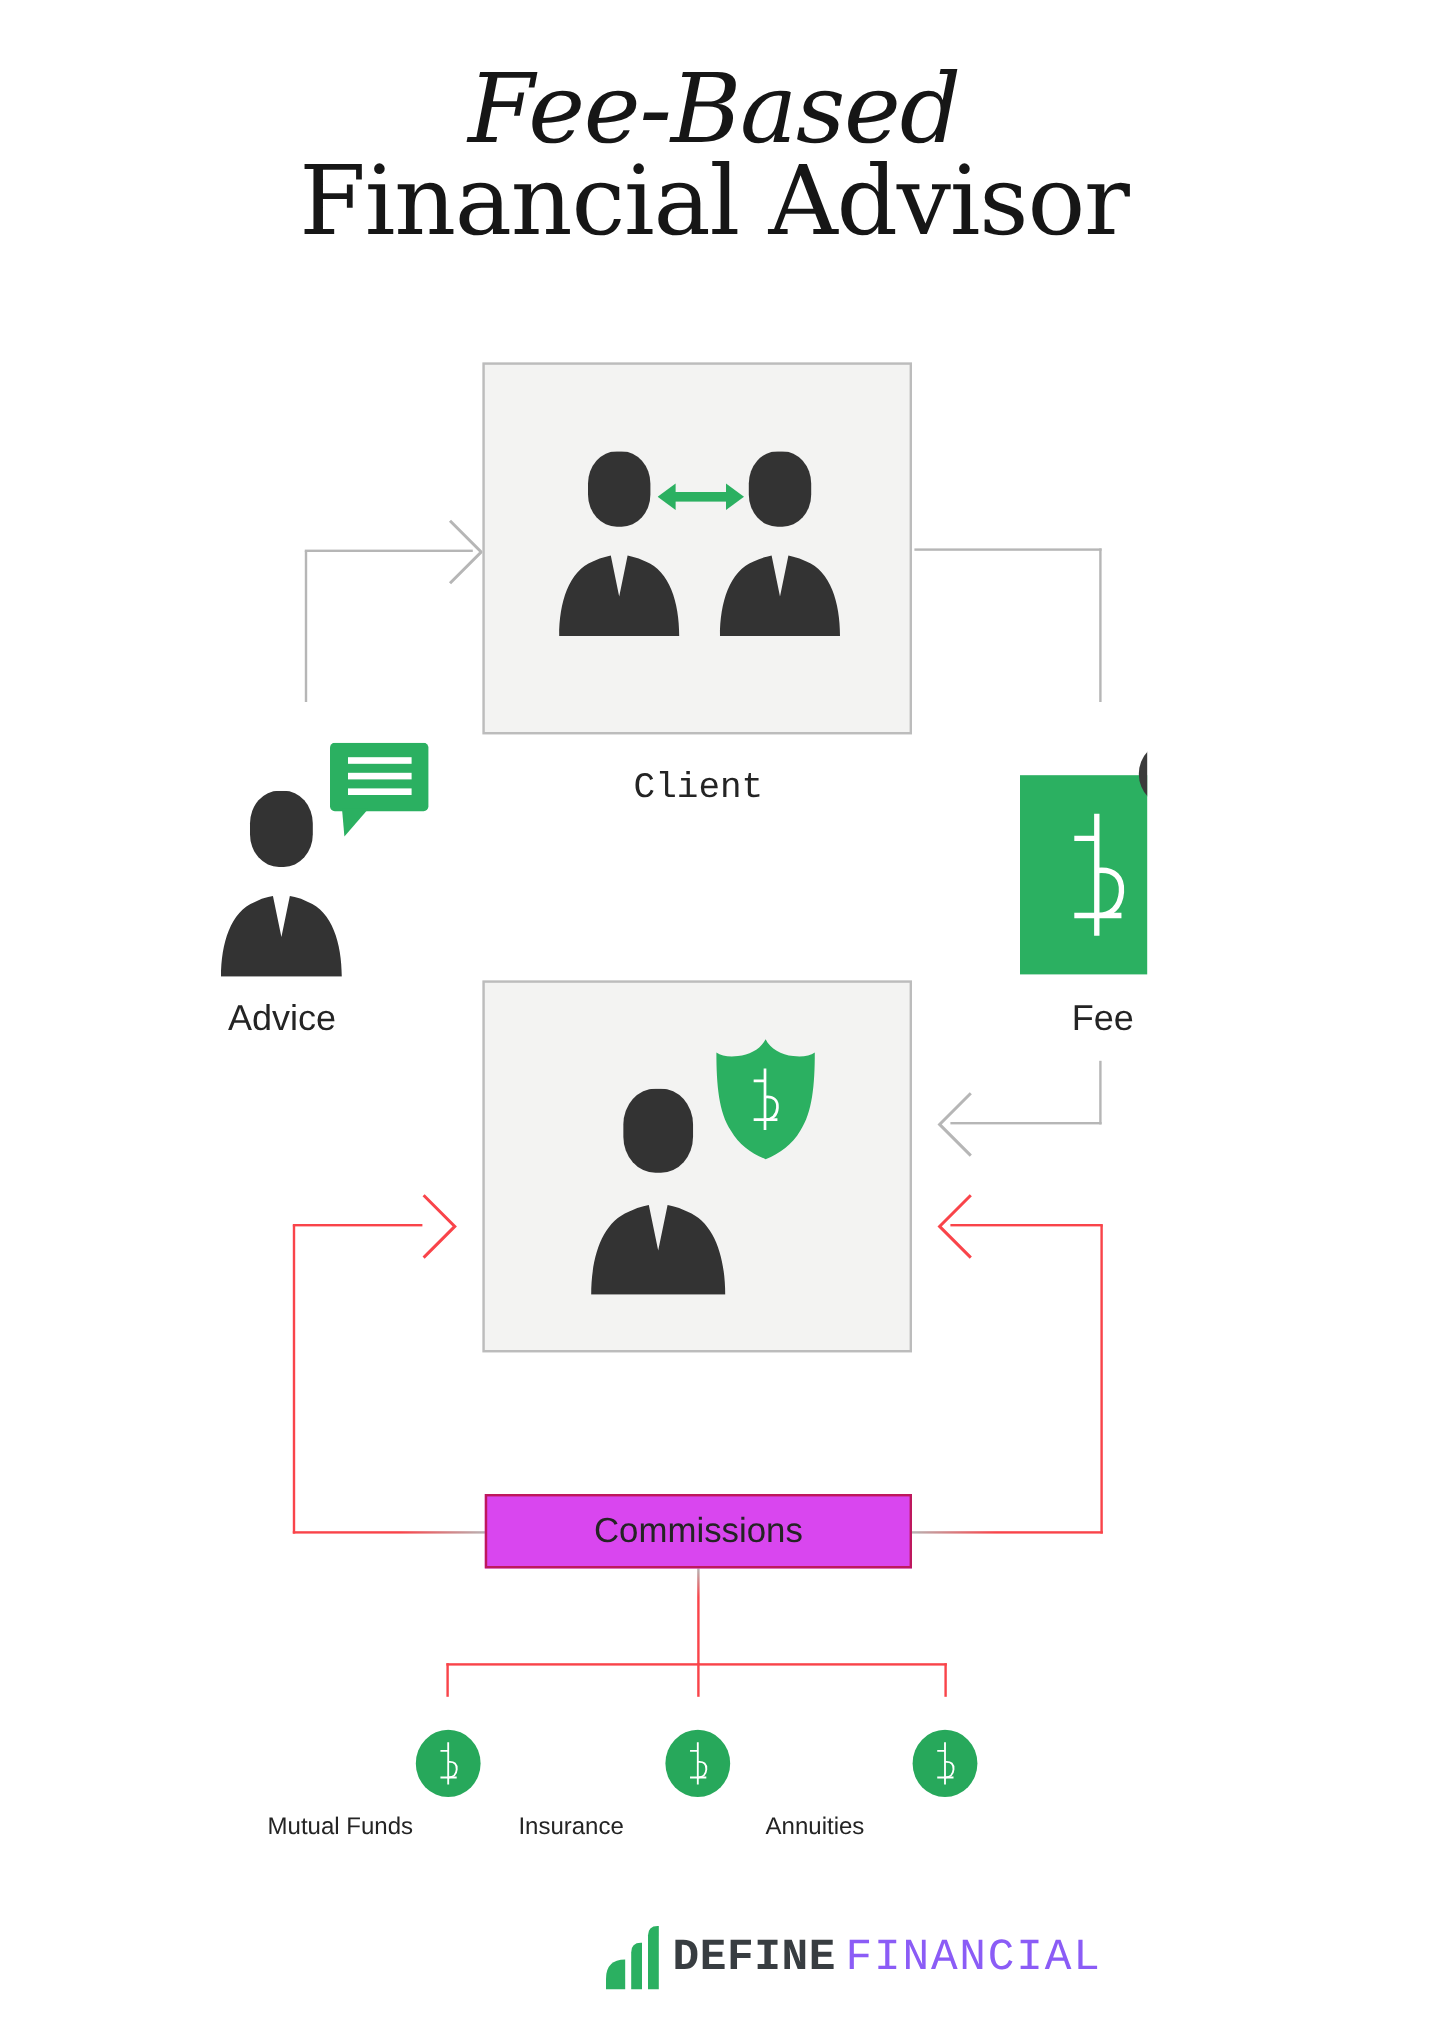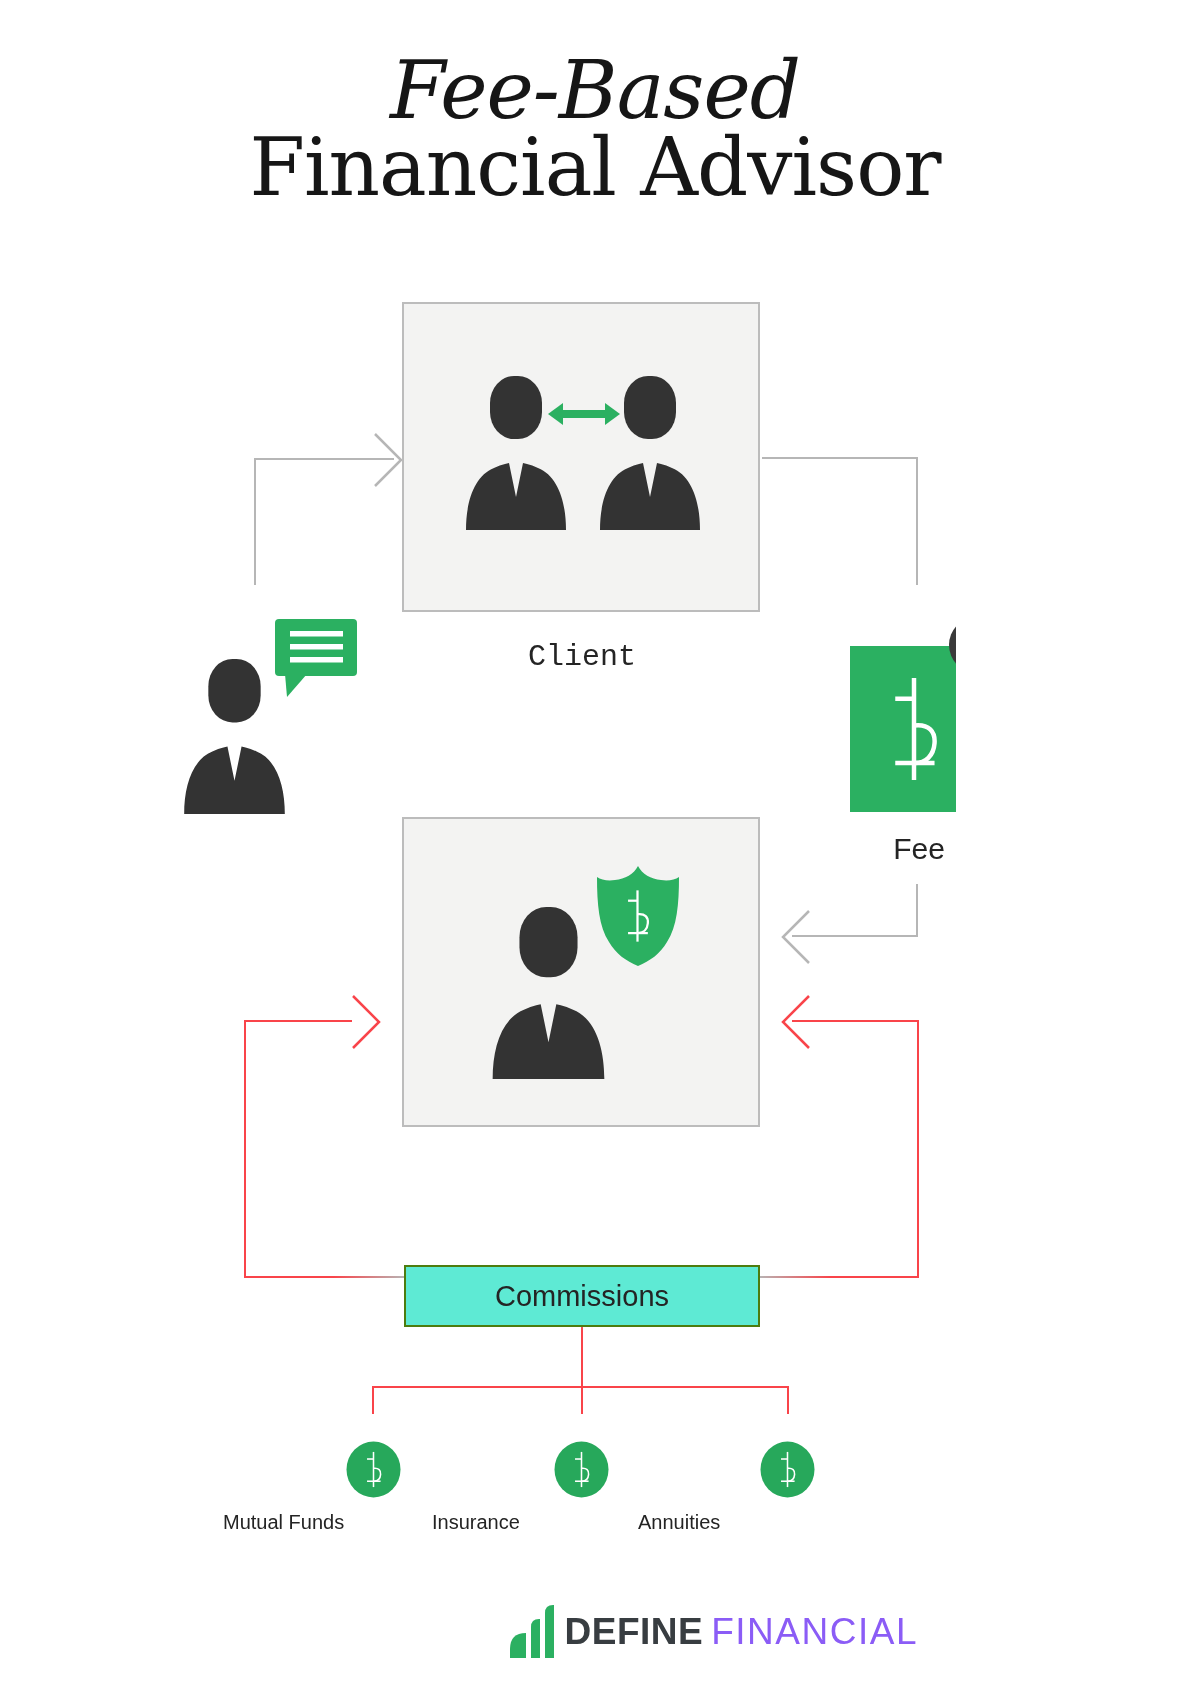--- a/index.html
+++ b/index.html
@@ -22,22 +22,22 @@
   
   .gline{background:#b6b6b6;}
   .rline{background:#f9444a;}
   .grad-l{background:linear-gradient(to right,#f9444a 0%,#f9444a 55%,#b6b6b6 100%);}
   .grad-r{background:linear-gradient(to right,#b6b6b6 0%,#f9444a 45%,#f9444a 100%);}
   .grad-v{background:linear-gradient(to bottom,#b6b6b6 0%,#f9444a 30%,#f9444a 100%);}
 
   .chev{display:block;}
 
   
-  .comm-box{background:#5eead4;border:2px solid #4d7c0f;box-sizing:border-box;
-            text-align:center;margin-top:20px;}
+  .comm-box{background:#d946ef;border:2px solid #be185d;box-sizing:border-box;
+            text-align:center;}
   .comm-box .lbl{line-height:58px;font-size:29px;}
 
   
   .prod-lbl{font-size:20px;color:#242424;text-align:left;white-space:nowrap;}
 
   
   .logo{display:flex;align-items:flex-end;gap:8px;}
   .logo .word1{font-size:37px;font-weight:bold;color:#383d41;letter-spacing:0.5px;line-height:52px;}
   .logo .word2{font-size:37px;font-weight:400;color:#8b5cf6;letter-spacing:1.5px;line-height:52px;}
 </style>
@@ -124,20 +124,21 @@
   <svg class="abs" style="left:177px;top:659px;" width="115" height="155" viewBox="0 0 110 154">
       <use href="#sym-person"></use>
     </svg>
   <svg class="abs" style="left:275px;top:619px;" width="84" height="80" viewBox="0 0 84 80">
     <rect x="0" y="0" width="82" height="57" rx="4" fill="#2bb061"></rect>
     <polygon points="10,55 32,55 12,78" fill="#2bb061"></polygon>
     <rect x="15" y="12" width="53" height="5.5" fill="#ffffff"></rect>
     <rect x="15" y="25" width="53" height="5.5" fill="#ffffff"></rect>
     <rect x="15" y="38" width="53" height="5.5" fill="#ffffff"></rect>
   </svg>
+  <div class="abs lbl" style="left:85px;top:832px;width:300px;">Advice</div>
 
   <div class="abs" style="left:850px;top:646px;width:128px;height:166px;background:#2bb061;">
     <svg class="abs" style="left:39px;top:28px;" width="50" height="110" viewBox="0 0 56 120">
         <use href="#sym-dollar"></use>
       </svg>
   </div>
   <svg class="abs" style="left:948px;top:616px;" width="58" height="58" viewBox="0 0 58 58">
     <circle cx="29" cy="29" r="28" fill="#3a3a3a"></circle>
     <path d="M13,29 H45 M29,13 V45" stroke="#ffffff" stroke-width="4.5" fill="none"></path>
   </svg>
@@ -171,21 +172,21 @@
   </svg>
   <svg class="abs" style="left:760px;top:1441px;" width="55" height="57" viewBox="0 0 55 57">
     <ellipse cx="27.5" cy="28.5" rx="27" ry="28" fill="#27a85b"></ellipse>
     <use href="#sym-dollar" x="12" y="10" width="31" height="37"></use>
   </svg>
 
   <div class="abs prod-lbl" style="left:223px;top:1511px;width:300px;">Mutual Funds</div>
   <div class="abs prod-lbl" style="left:638px;top:1511px;width:300px;">Annuities</div>
   <div class="abs prod-lbl" style="left:432px;top:1511px;width:300px;">Insurance</div>
 
-  <div class="abs logo" style="right:38px;top:1602px;">
+  <div class="abs logo" style="right:38px;top:1602px;font-family:Liberation Mono, monospace;">
     <svg width="48" height="56" viewBox="0 0 48 56">
       <path d="M1,56 L1,47 Q1,31 17,31 L17,56 Z" fill="#2bb061"></path>
       <path d="M22,56 L22,25 Q22,17 30,17 L31,17 L31,56 Z" fill="#2bb061"></path>
       <path d="M36,56 L36,11 Q36,3 44,3 L45,3 L45,56 Z" fill="#2bb061"></path>
     </svg>
     <span class="word1">DEFINE</span>
     <span class="word2">FINANCIAL</span>
   </div>
 
 </div>

